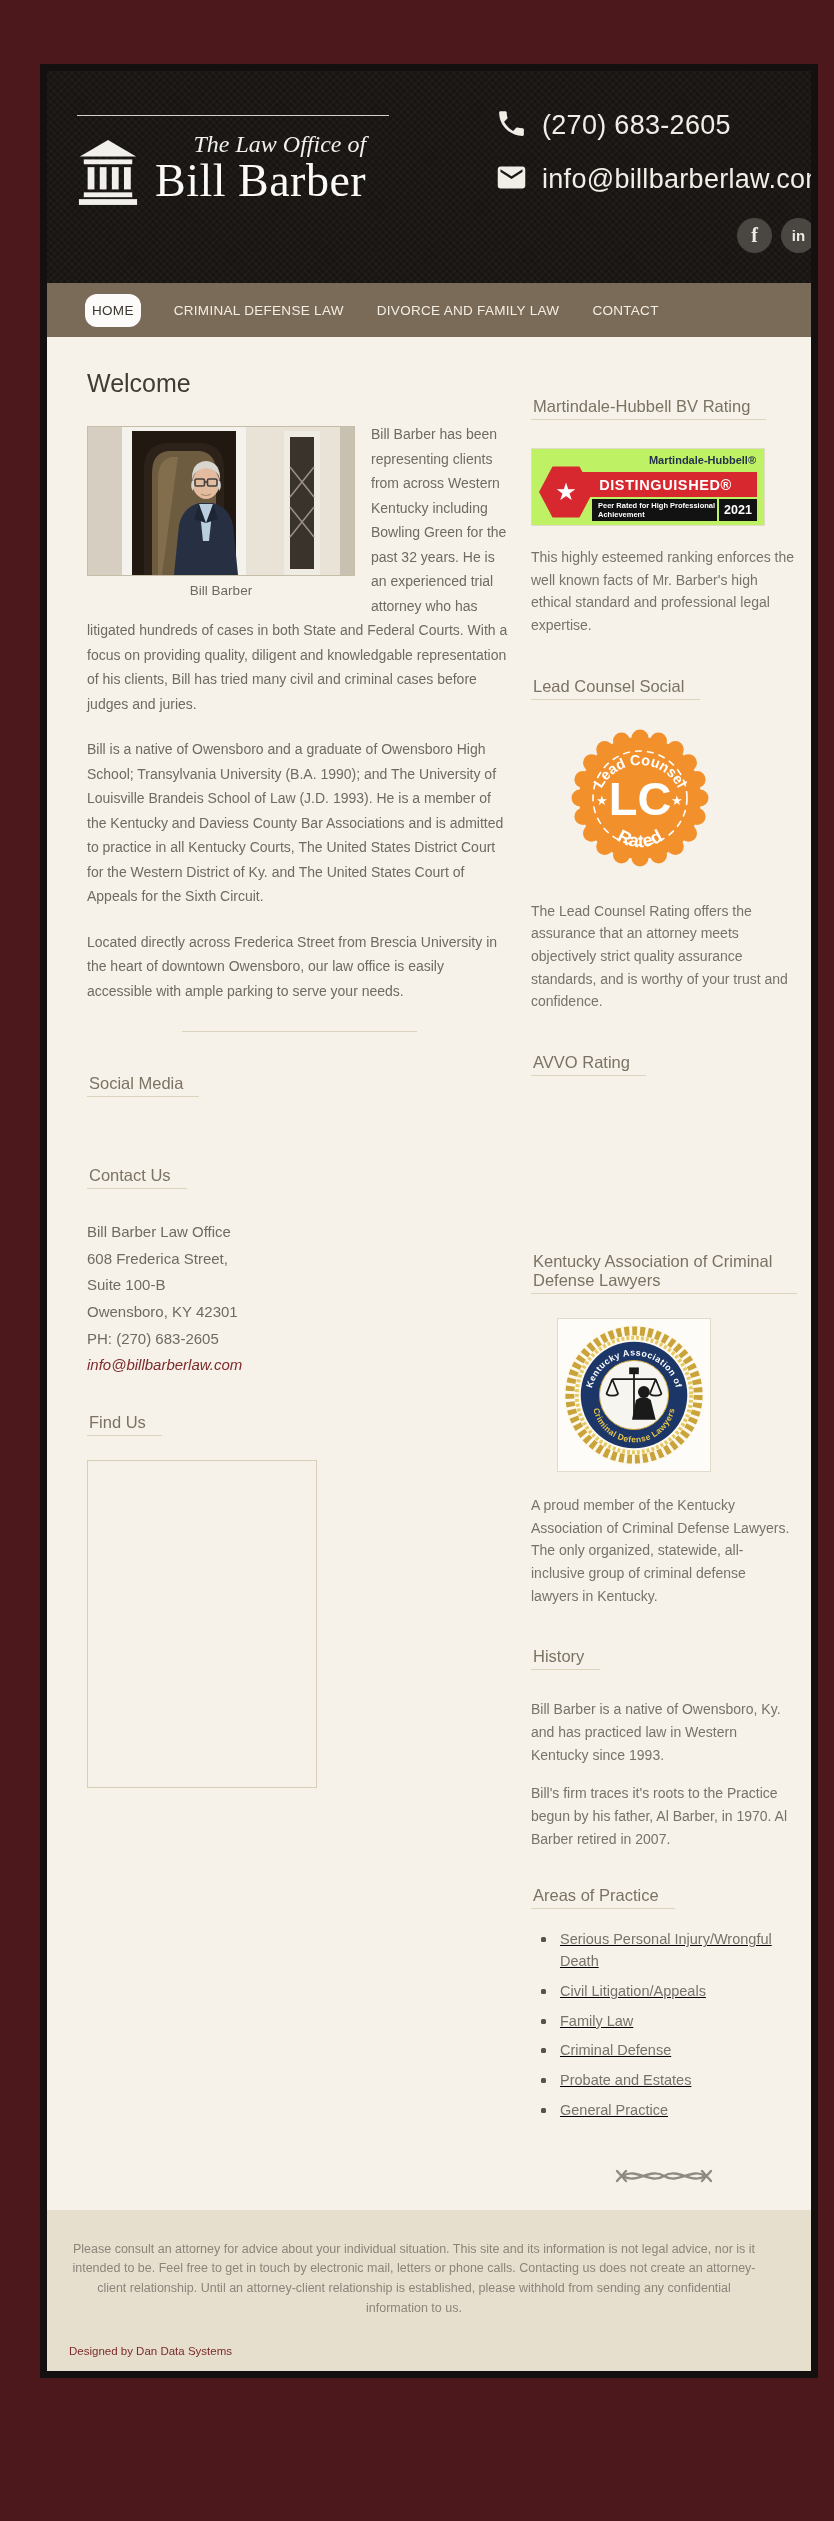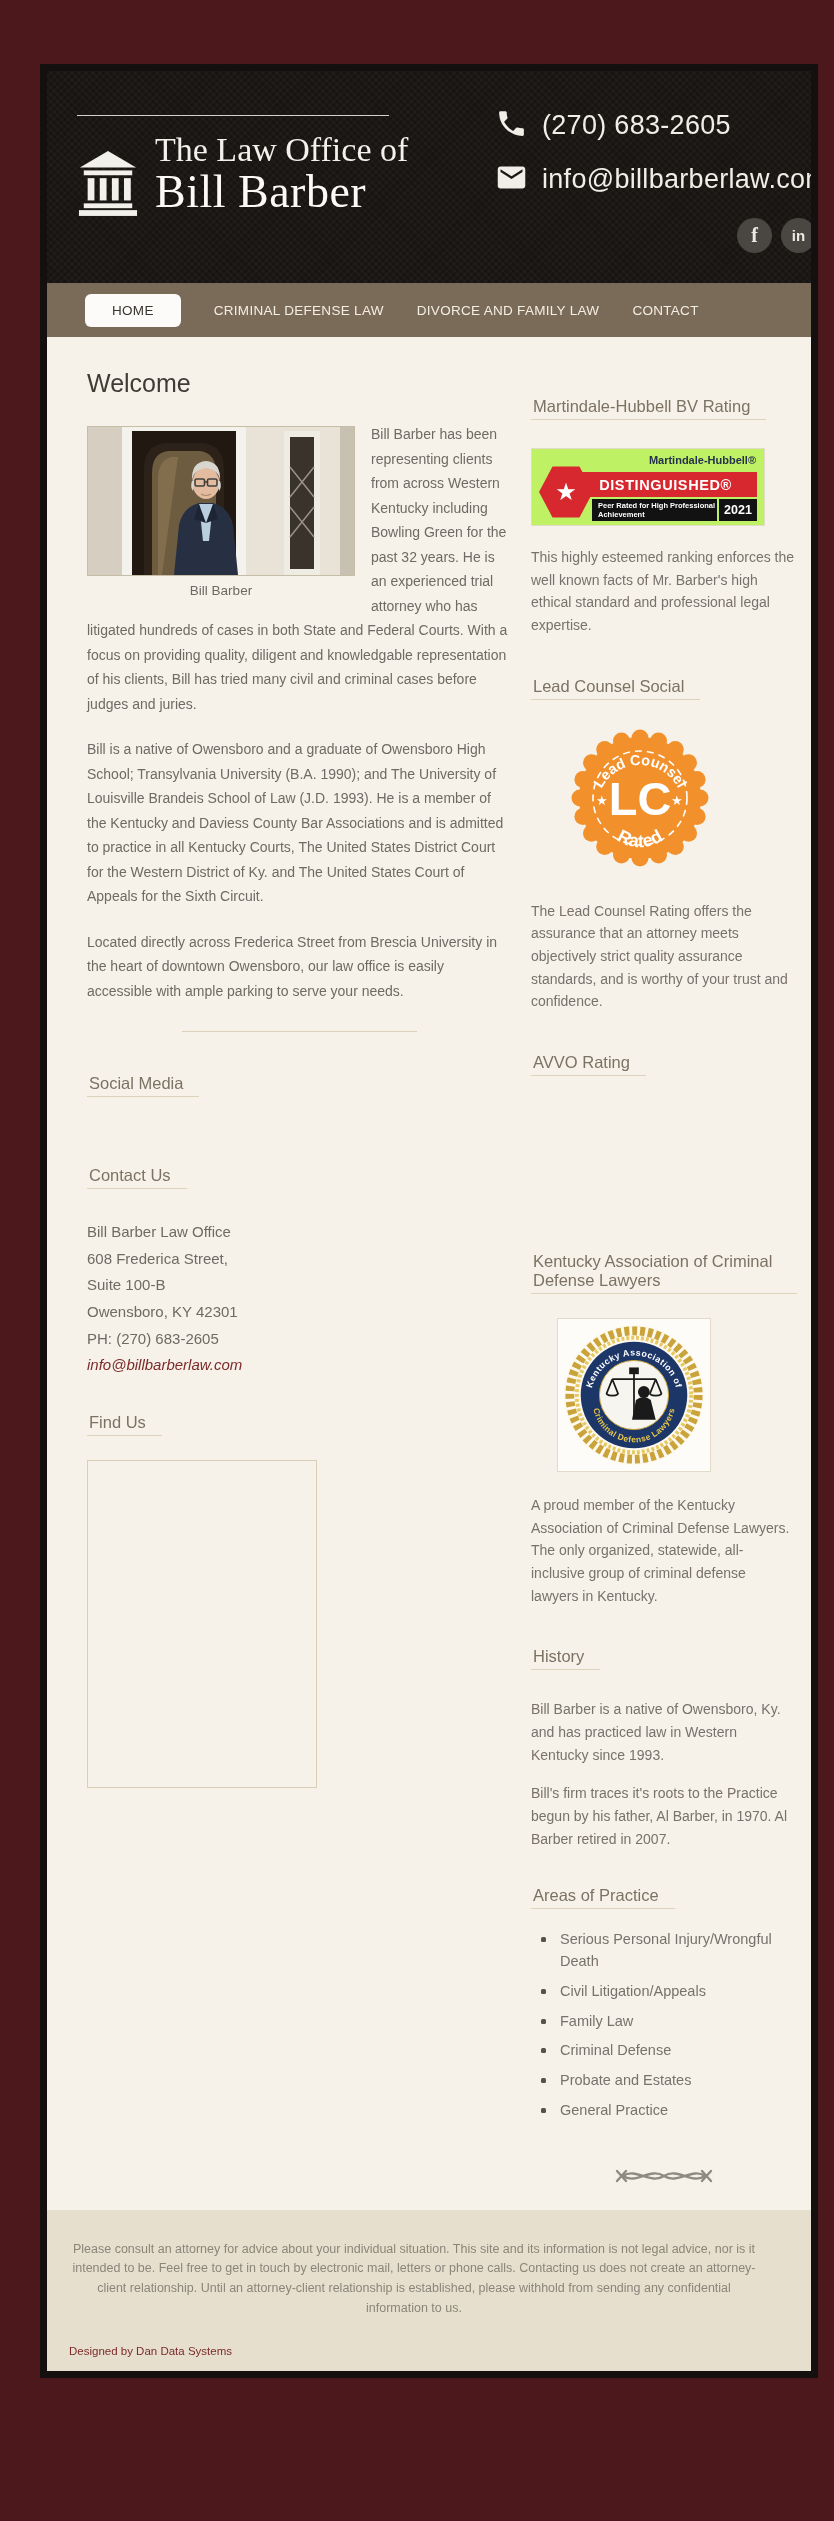--- a/index.html
+++ b/index.html
@@ -19,38 +19,38 @@
   .site-header {
     position:relative; height:212px; overflow:hidden;
     background:
       repeating-linear-gradient(45deg, rgba(255,255,255,0.025) 0 2px, transparent 2px 5px),
       repeating-linear-gradient(-45deg, rgba(255,255,255,0.02) 0 2px, transparent 2px 5px),
       #171412;
   }
   .header-rule { position:absolute; left:30px; top:44px; width:312px; height:1px; background:rgba(255,255,255,.8); }
   .logo { position:absolute; left:30px; top:60px; display:flex; align-items:flex-end; gap:16px; cursor:pointer; }
   .logo svg { display:block; }
-  .logo-text .tagline { font-family:"Liberation Serif", serif; font-size:34px; color:#f3f1ec; line-height:1.1; }
+  .logo-text .tagline { font-family:"Liberation Serif", serif; font-style:italic; font-size:24px; color:#f3f1ec; line-height:1.1;text-align:right; }
   .logo-text .name { font-family:"Liberation Serif", serif; font-size:46px; color:#fbfaf8; line-height:1.05; letter-spacing:.5px; }
   .header-contact { position:absolute; left:448px; top:36px; width:420px; color:#f1eee8; }
   .contact-row { display:flex; align-items:center; gap:14px; margin-bottom:17px; white-space:nowrap; }
   .contact-row .txt { font-size:27px; letter-spacing:.3px; }
   .social-row { display:flex; gap:9px; margin-left:242px; margin-top:20px; }
   .social-circle {
     width:35px; height:35px; border-radius:50%; background:#4a4641;
     display:flex; align-items:center; justify-content:center; cursor:pointer;
   }
   .social-circle .fb { font-family:"Liberation Serif", serif; font-weight:bold; font-size:20px; color:#eceae5; }
   .social-circle .li { font-weight:bold; font-size:15px; color:#eceae5; letter-spacing:0; }
 
   
   .main-nav { background:#7a6b59; height:54px; display:flex; align-items:center; padding-left:38px; }
   .main-nav ul { list-style:none; display:flex; align-items:center; margin:0; padding:0; }
   .main-nav li { margin-right:33px; font-size:13.5px; letter-spacing:.3px; color:#f3eee3; cursor:pointer; }
-  .main-nav li.active { background:#fcfbf9; color:#3b3630; padding:9px 27px; border-radius:6px; }
+  .main-nav li.active { background:#fcfbf9; color:#3b3630; padding:9px 7px; border-radius:12px; }
 
   
   .content { display:flex; gap:20px; padding:32px 14px 0 40px; align-items:flex-start; }
   .main-col { width:424px; flex:none; }
   .sidebar { flex:1; min-width:0; padding-top:28px; }
 
   h1.page-title { font-weight:400; font-size:25px; color:#403b34; margin:0 0 24px 0; }
 
   figure.photo { float:left; width:268px; margin:4px 16px 6px 0; }
   .photo-frame { width:268px; height:150px; border:1px solid #c6bda6; background:#fff; }
@@ -93,21 +93,21 @@
   .mh-hex { position:absolute; left:7px; top:16px; width:54px; height:54px; background:#d7282f;
             clip-path:polygon(25% 3%, 75% 3%, 100% 50%, 75% 97%, 25% 97%, 0% 50%);
             display:flex; align-items:center; justify-content:center; }
   .mh-hex .star { color:#fff; font-size:24px; line-height:1; }
 
   .lc-badge { margin:6px 0 16px 34px; }
   .avvo-spacer { height:160px; }
   .kacdl-badge { width:154px; height:154px; background:#fdfcf8; border:1px solid #e3dbc9; margin:8px 0 22px 26px;
                  display:flex; align-items:center; justify-content:center; }
 
-  .areas-list { list-style:none; margin:4px 0 6px 8px; padding:0; }
+  .areas-list { list-style:none; margin:4px 0 6px 8px; padding:0;text-decoration:underline; }
   .areas-list li { position:relative; padding-left:21px; font-size:14.5px; line-height:1.5; color:#77726b; margin-bottom:8px; }
   .areas-list li::before { content:""; position:absolute; left:2px; top:8px; width:5px; height:5px; background:#56514b; border-radius:1.5px; }
 
   .rope-divider { display:block; margin:42px auto 14px auto; }
 
   
   .site-footer { background:#e7dfce; margin-top:8px; padding:30px 52px 14px 22px; }
   .disclaimer { text-align:center; font-size:12.5px; line-height:1.58; color:#8b857a; }
   .credit { margin-top:26px; font-size:11.5px; color:#7c2b2b; cursor:pointer; }
 </style>

